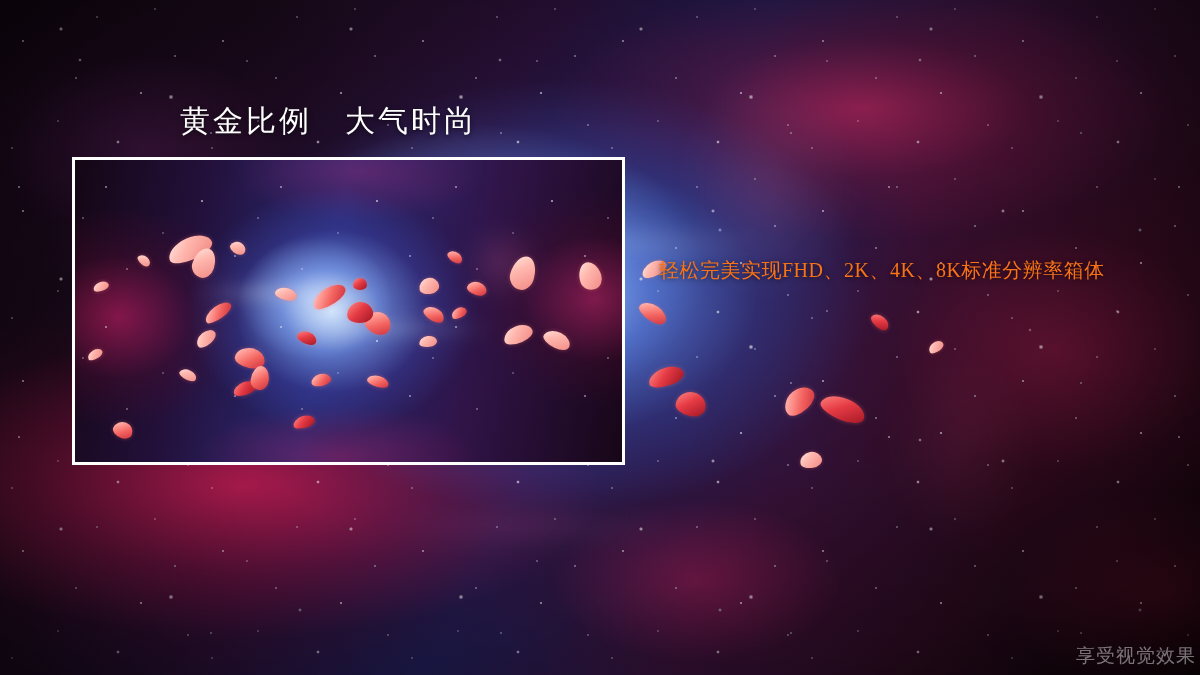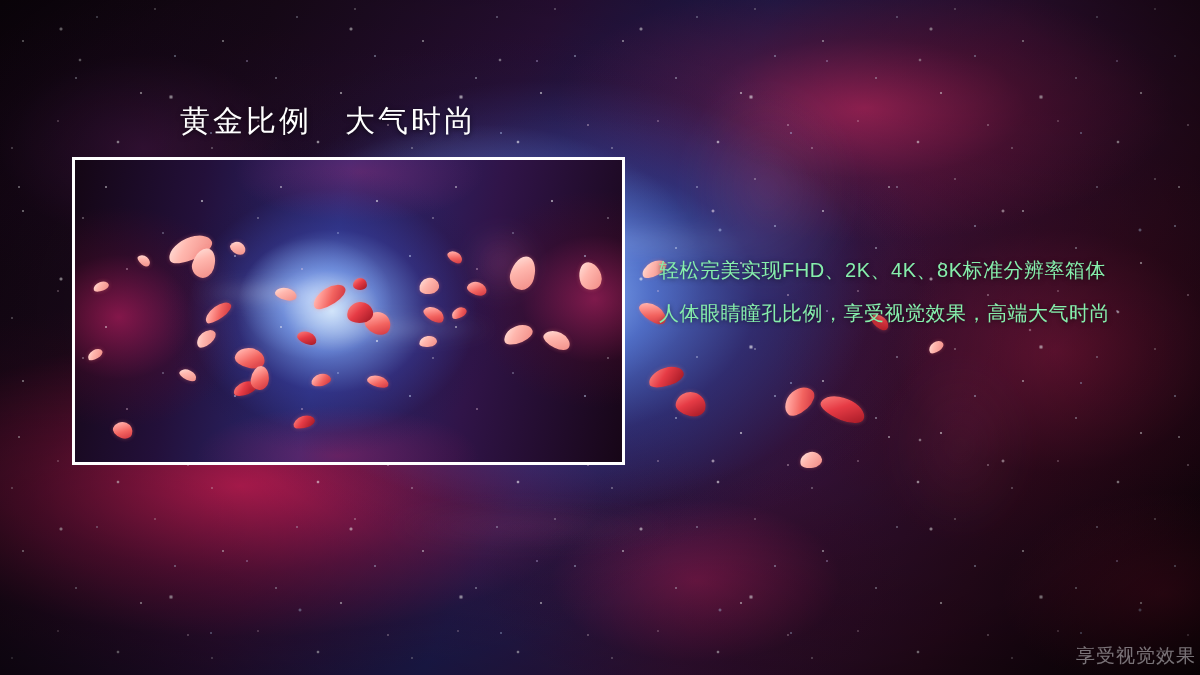--- a/index.html
+++ b/index.html
@@ -1,20 +1,20 @@
 <!DOCTYPE html>
 <html><head>
 <meta charset="utf-8">
 <style>
   html,body{margin:0;padding:0;background:#000;}
   #slide{
     position:relative;
     width:1200px;height:675px;
     overflow:hidden;
-    font-family:Liberation Sans, sans-serif;
+    font-family:Liberation Serif, serif;
     background:#0a0409;
   }
 
   
   .bg-layer{position:absolute;inset:0;}
 
   #bg-base{
     background:
       radial-gradient(ellipse 38% 46% at 46% 44%, rgba(150,190,255,.95) 0%, rgba(90,130,230,.72) 22%, rgba(55,70,160,.45) 45%, rgba(25,25,70,.12) 70%, rgba(0,0,0,0) 85%),
       radial-gradient(ellipse 26% 30% at 40% 40%, rgba(225,240,255,.85) 0%, rgba(140,180,250,.45) 35%, rgba(40,60,150,0) 72%),
@@ -134,21 +134,21 @@
 
   
   #title{
     position:absolute;left:180px;top:101px;
     font-size:30px;letter-spacing:3px;color:#ffffff;
     text-shadow:0 1px 5px rgba(0,0,0,.65);
     white-space:pre;
   }
   #body-text{
     position:absolute;left:659px;top:249px;width:520px;
-    color:#86efac;font-size:20px;line-height:43px;
+    color:#f97316;font-size:20px;line-height:43px;
     letter-spacing:.5px;
     text-shadow:0 1px 5px rgba(0,0,0,.6);
   }
   #body-text .line{white-space:nowrap;}
 
   #watermark{
     position:absolute;right:4px;bottom:6px;
     font-size:19px;letter-spacing:1px;
     color:rgba(225,225,230,.5);
   }
@@ -211,18 +211,17 @@
     <div class="petal pale" style="left:504px;top:102px;width:22px;height:28px;transform:rotate(-18deg);"></div>
     <div class="petal" style="left:372px;top:92px;width:16px;height:10px;transform:rotate(34deg);"></div>
     <div class="petal" style="left:38px;top:262px;width:20px;height:16px;transform:rotate(22deg);"></div>
     <div class="petal deep" style="left:218px;top:256px;width:22px;height:12px;transform:rotate(-16deg);"></div>
   </div>
 
   <div id="title">黄金比例　大气时尚</div>
 
   <div id="body-text">
     <div class="line">轻松完美实现FHD、2K、4K、8K标准分辨率箱体</div>
-    <div class="line">人体眼睛瞳孔比例，享受视觉效果，高端大气时尚</div>
   </div>
 
   <div id="watermark">享受视觉效果</div>
 
 </div>
 
 </body></html>

